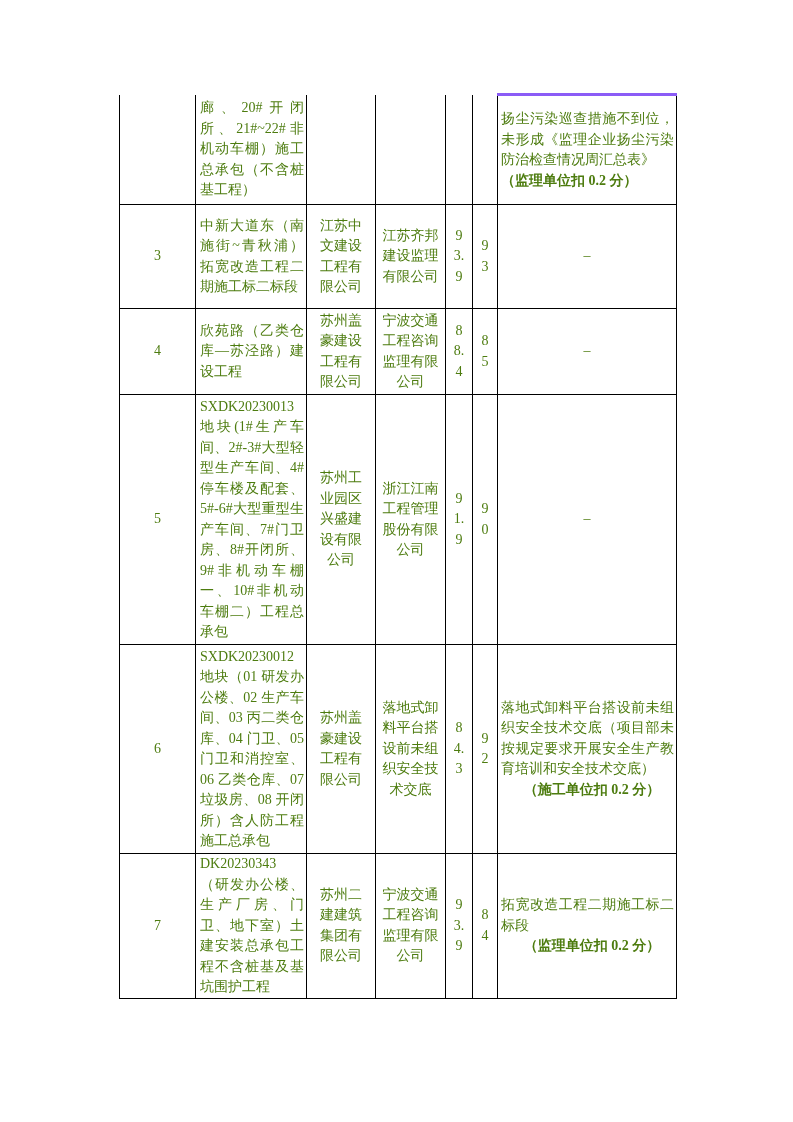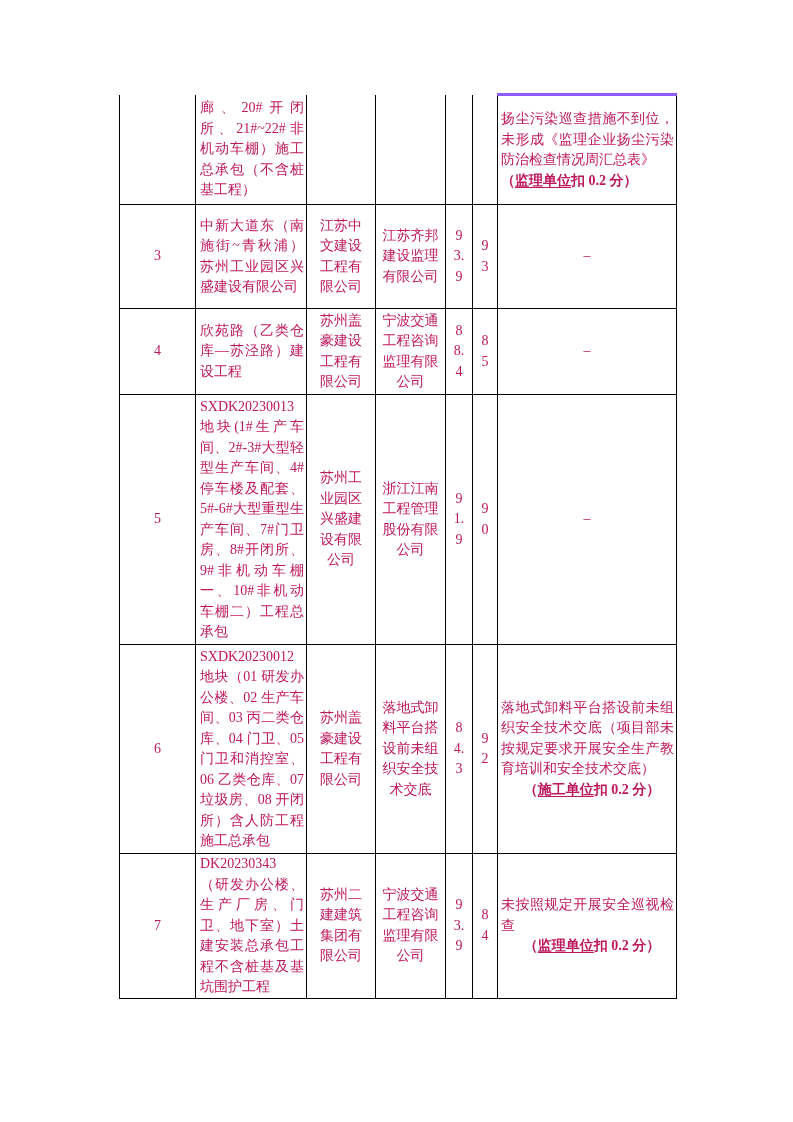--- a/index.html
+++ b/index.html
@@ -7,21 +7,21 @@
     padding: 0;
     background: #ffffff;
   }
   .page {
     position: relative;
     width: 793px;
     height: 1122px;
     background: #ffffff;
     overflow: hidden;
     font-family: "Liberation Serif", "DejaVu Serif", serif;
-    color: #be185d;
+    color: #4d7c0f;
   }
   table.report-table {
     position: absolute;
     left: 119px;
     top: 93px;
     width: 557px;
     border-collapse: collapse;
     table-layout: fixed;
   }
   col.c1 { width: 76px; }
@@ -75,21 +75,20 @@
     text-justify: inter-character;
     word-break: break-all;
   }
   .remarks-cell.center { text-align: center; }
   .penalty {
     font-weight: bold;
     word-break: break-all;
   }
   .penalty.indent { padding-left: 9px; text-align: center; }
   .penalty .penalty-unit {
-    text-decoration: underline;
     text-underline-offset: 2px;
   }
   .dash-text { text-align: center; }
 </style>
 </head>
 <body>
 
 <div class="page">
   <table class="report-table">
     <colgroup>
@@ -122,21 +121,21 @@
               <div class="remark-text">扬尘污染巡查措施不到位，未形成《监理企业扬尘污染防治检查情况周汇总表》</div>
               <div class="penalty"><span class="penalty-open">（</span><span class="penalty-unit">监理单位</span><span class="penalty-rest">扣 0.2 分）</span></div>
             </div>
           </td>
         </tr>
         <tr class="row-1">
           <td class="no-cell">
             <div class="cell-text">3</div>
           </td>
           <td class="project-cell">
-            <div class="project-text">中新大道东（南施街~青秋浦）苏州工业园区兴盛建设有限公司</div>
+            <div class="project-text">中新大道东（南施街~青秋浦）拓宽改造工程二期施工标二标段</div>
           </td>
           <td class="company-cell contractor-cell">
             <div class="company-text">江苏中文建设工程有限公司</div>
           </td>
           <td class="company-cell supervisor-cell">
             <div class="company-text">江苏齐邦建设监理有限公司</div>
           </td>
           <td class="score-cell">
             <div class="score-stack">
               <span class="score-seg">9</span>
@@ -268,20 +267,20 @@
             </div>
           </td>
           <td class="score-cell">
             <div class="score-stack">
               <span class="score-seg">8</span>
               <span class="score-seg">4</span>
             </div>
           </td>
           <td class="remarks-cell">
             <div class="remark-wrap">
-              <div class="remark-text">未按照规定开展安全巡视检查</div>
+              <div class="remark-text">拓宽改造工程二期施工标二标段</div>
               <div class="penalty indent"><span class="penalty-open">（</span><span class="penalty-unit">监理单位</span><span class="penalty-rest">扣 0.2 分）</span></div>
             </div>
           </td>
         </tr>
       </tbody>
   </table>
 </div>
 
 </body></html>

